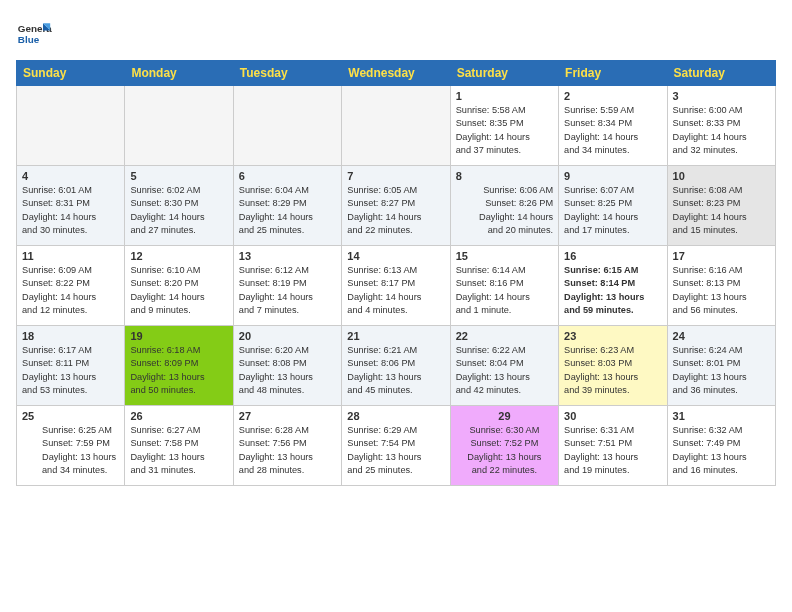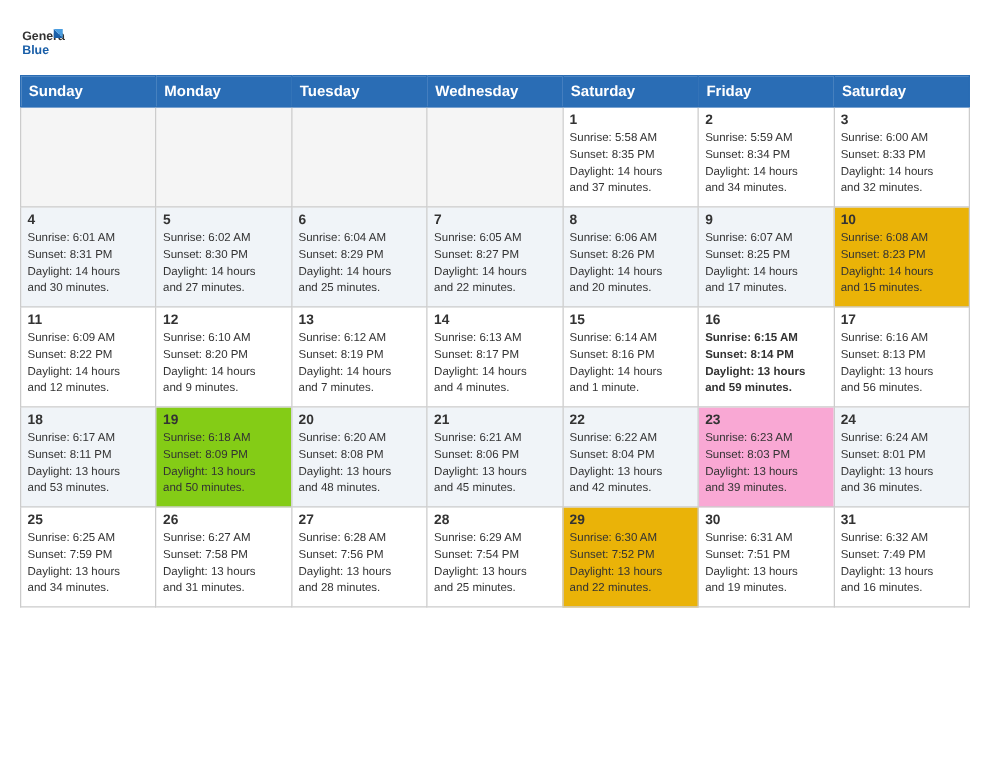--- a/index.html
+++ b/index.html
@@ -37,21 +37,21 @@
       font-size: 15px;
       color: #555;
     }
     .calendar-table {
       width: 100%;
       border-collapse: collapse;
       table-layout: fixed;
     }
     .calendar-table th {
       background: #2a6db5;
-      color: #ffffff;
+      color: #fde047;
       text-align: left;
       padding: 5px 6px;
       font-size: 12px;
       border: 1px solid #2a6db5;
     }
     .calendar-table td {
       vertical-align: top;
       border: 1px solid #ccc;
       padding: 4px 5px;
       font-size: 9.5px;
@@ -158,33 +158,33 @@
         </td>
         <td style="background: rgb(240, 244, 248);">
           <span class="day-num">7</span>
           <div class="day-info" style="white-space: pre-line;">Sunrise: 6:05 AM
 Sunset: 8:27 PM
 Daylight: 14 hours
 and 22 minutes.</div>
         </td>
         <td style="background: rgb(240, 244, 248);">
           <span class="day-num">8</span>
-          <div class="day-info" style="white-space: pre-line;">Sunrise: 6:06 AM
+          <div class="day-info" style="white-space: pre-line; text-align: right;">Sunrise: 6:06 AM
 Sunset: 8:26 PM
 Daylight: 14 hours
 and 20 minutes.</div>
         </td>
         <td style="background: rgb(240, 244, 248);">
           <span class="day-num">9</span>
           <div class="day-info" style="white-space: pre-line;">Sunrise: 6:07 AM
 Sunset: 8:25 PM
 Daylight: 14 hours
 and 17 minutes.</div>
         </td>
-        <td style="background: #eab308;">
+        <td style="background: #e5e5e5;">
           <span class="day-num">10</span>
           <div class="day-info" style="white-space: pre-line;">Sunrise: 6:08 AM
 Sunset: 8:23 PM
 Daylight: 14 hours
 and 15 minutes.</div>
         </td>
       </tr>
       <tr>
         <td style="background: rgb(255, 255, 255);">
           <span class="day-num">11</span>
@@ -265,39 +265,39 @@
 Daylight: 13 hours
 and 45 minutes.</div>
         </td>
         <td style="background: rgb(240, 244, 248);">
           <span class="day-num">22</span>
           <div class="day-info" style="white-space: pre-line;">Sunrise: 6:22 AM
 Sunset: 8:04 PM
 Daylight: 13 hours
 and 42 minutes.</div>
         </td>
-        <td style="background: #f9a8d4;">
+        <td style="background: #fef9c3;">
           <span class="day-num">23</span>
           <div class="day-info" style="white-space: pre-line;">Sunrise: 6:23 AM
 Sunset: 8:03 PM
 Daylight: 13 hours
 and 39 minutes.</div>
         </td>
         <td style="background: rgb(240, 244, 248);">
           <span class="day-num">24</span>
           <div class="day-info" style="white-space: pre-line;">Sunrise: 6:24 AM
 Sunset: 8:01 PM
 Daylight: 13 hours
 and 36 minutes.</div>
         </td>
       </tr>
       <tr>
         <td style="background: rgb(255, 255, 255);">
           <span class="day-num">25</span>
-          <div class="day-info" style="white-space: pre-line;">Sunrise: 6:25 AM
+          <div class="day-info" style="white-space: pre-line; margin-left: 20px;">Sunrise: 6:25 AM
 Sunset: 7:59 PM
 Daylight: 13 hours
 and 34 minutes.</div>
         </td>
         <td style="background: rgb(255, 255, 255);">
           <span class="day-num">26</span>
           <div class="day-info" style="white-space: pre-line;">Sunrise: 6:27 AM
 Sunset: 7:58 PM
 Daylight: 13 hours
 and 31 minutes.</div>
@@ -309,21 +309,21 @@
 Daylight: 13 hours
 and 28 minutes.</div>
         </td>
         <td style="background: rgb(255, 255, 255);">
           <span class="day-num">28</span>
           <div class="day-info" style="white-space: pre-line;">Sunrise: 6:29 AM
 Sunset: 7:54 PM
 Daylight: 13 hours
 and 25 minutes.</div>
         </td>
-        <td style="background: #eab308;">
+        <td style="background: #f0abfc; text-align: center;">
           <span class="day-num">29</span>
           <div class="day-info" style="white-space: pre-line;">Sunrise: 6:30 AM
 Sunset: 7:52 PM
 Daylight: 13 hours
 and 22 minutes.</div>
         </td>
         <td style="background: rgb(255, 255, 255);">
           <span class="day-num">30</span>
           <div class="day-info" style="white-space: pre-line;">Sunrise: 6:31 AM
 Sunset: 7:51 PM

